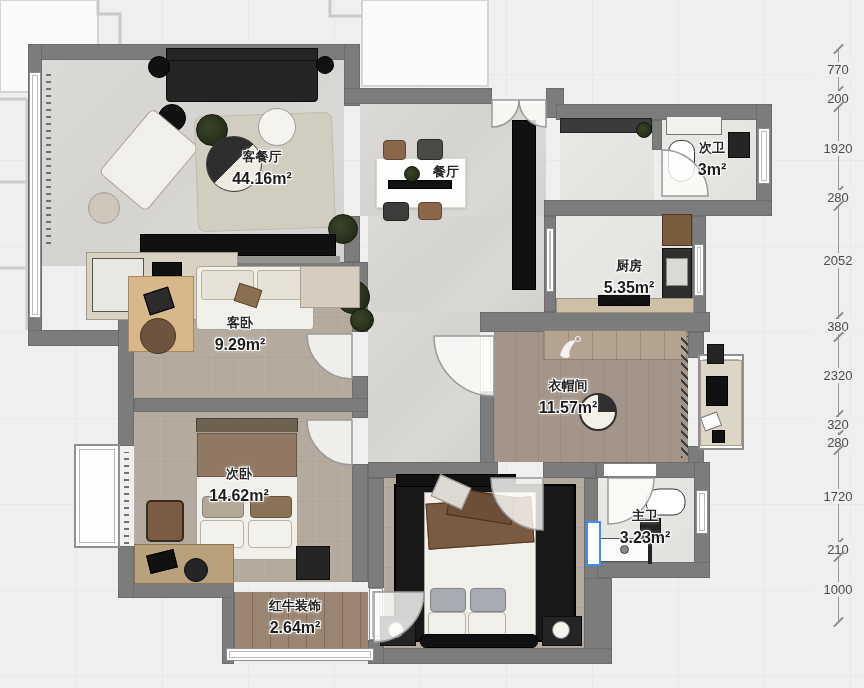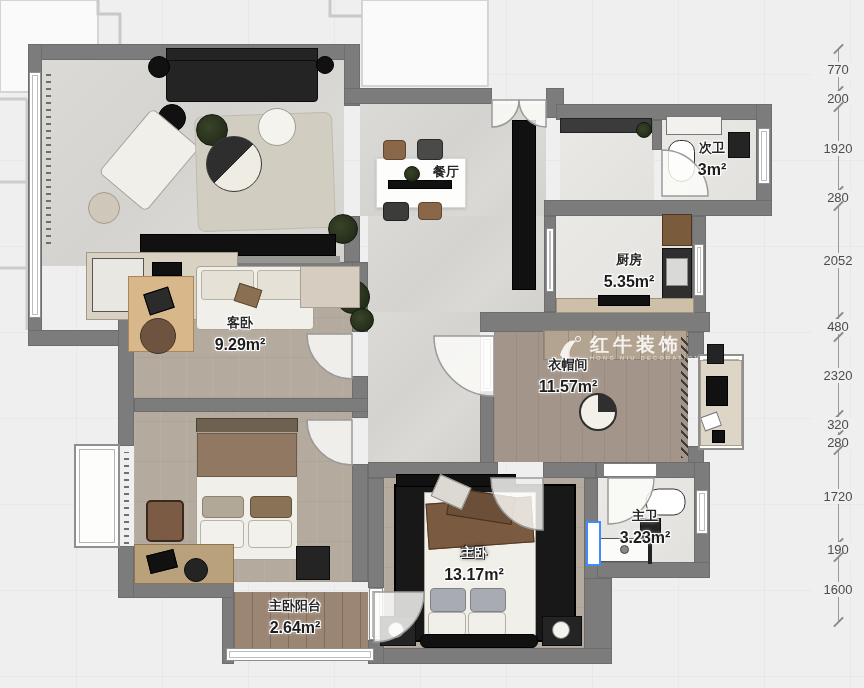--- a/index.html
+++ b/index.html
@@ -238,84 +238,84 @@
       <path d="M662,196 L662,150 A46 46 0 0 1 708,196 Z"></path>
       <path d="M494,336 L434,336 A60 60 0 0 0 494,396 Z"></path>
       <path d="M352,334 L307,334 A45 45 0 0 0 352,379 Z"></path>
       <path d="M352,420 L307,420 A45 45 0 0 0 352,465 Z"></path>
       <path d="M543,478 L491,478 A52 52 0 0 0 543,530 Z"></path>
       <path d="M608,478 L654,478 A46 46 0 0 1 608,524 Z"></path>
       <path d="M374,592 L424,592 A50 50 0 0 1 374,642 Z"></path>
     </g>
   </svg>
 
+  <div class="rlabel" style="left:262px;top:168px">
+    <span class="rname">客餐厅</span>
+    <span class="rarea">44.16m²</span>
+  </div>
   <div class="rlabel" style="left:446px;top:172px">
     <span class="rname">餐厅</span>
   </div>
   <div class="rlabel" style="left:712px;top:159px">
     <span class="rname">次卫</span>
     <span class="rarea">3m²</span>
   </div>
-  <div class="rlabel" style="left:629px;top:271px">
+  <div class="rlabel" style="left:629px;top:277px">
     <span class="rname">厨房</span>
     <span class="rarea">5.35m²</span>
   </div>
   <div class="rlabel" style="left:240px;top:334px">
     <span class="rname">客卧</span>
     <span class="rarea">9.29m²</span>
   </div>
-  <div class="rlabel" style="left:568px;top:376px">
+  <div class="rlabel" style="left:568px;top:397px">
     <span class="rname">衣帽间</span>
     <span class="rarea">11.57m²</span>
   </div>
-  <div class="rlabel" style="left:474px;top:564px">
-    <span class="rname" style="color:#f0f0f0;text-shadow:-1px -1px 0 #1a1a1a,1px 1px 0 #1a1a1a,0 0 4px #000;color:#fff">主卧</span>
-    <span class="rarea">13.17m²</span>
+  <div class="rlabel" style="left:239px;top:485px">
+    <span class="rname">次卧</span>
+    <span class="rarea">14.62m²</span>
   </div>
   <div class="rlabel" style="left:645px;top:527px">
     <span class="rname">主卫</span>
     <span class="rarea">3.23m²</span>
   </div>
   <div class="rlabel" style="left:295px;top:617px">
-    <span class="rname">主卧阳台</span>
+    <span class="rname">红牛装饰</span>
     <span class="rarea">2.64m²</span>
   </div>
 
   <div id="watermark">
     <svg width="30" height="30" viewBox="0 0 30 30">
       <path d="M4,22 C8,10 14,6 20,8 C16,12 12,18 14,24 C10,26 6,25 4,22 Z" fill="rgba(255,255,255,.85)"></path>
       <circle cx="22" cy="6" r="2.6" fill="none" stroke="rgba(255,255,255,.85)" stroke-width="1"></circle>
     </svg>
-    <div id="wm-text">
-      <span id="wm-name">红牛装饰</span>
-      <span id="wm-sub">HONG NIU DECORATION</span>
-    </div>
   </div>
 
   <div id="dim-col">
       <div class="dim-line" style="top: 49px; height: 573px;"></div>
       <div class="dim-tick" style="left: 832px; top: 48px;"></div>
       <div class="dim-label" style="top: 61.7726px;">770</div>
       <div class="dim-tick" style="left: 832px; top: 89.5452px;"></div>
       <div class="dim-label" style="top: 90.6384px;">200</div>
       <div class="dim-tick" style="left: 832px; top: 105.732px;"></div>
       <div class="dim-label" style="top: 140.816px;">1920</div>
       <div class="dim-tick" style="left: 832px; top: 189.901px;"></div>
       <div class="dim-label" style="top: 190.455px;">280</div>
       <div class="dim-tick" style="left: 832px; top: 205.008px;"></div>
       <div class="dim-label" style="top: 253.312px;">2052</div>
       <div class="dim-tick" style="left: 832px; top: 315.616px;"></div>
-      <div class="dim-label" style="top: 318.867px;">480</div>
+      <div class="dim-label" style="top: 318.867px;">380</div>
       <div class="dim-tick" style="left: 832px; top: 336.119px;"></div>
       <div class="dim-label" style="top: 368.236px;">2320</div>
       <div class="dim-tick" style="left: 832px; top: 414.353px;"></div>
       <div class="dim-label" style="top: 417.335px;">320</div>
       <div class="dim-tick" style="left: 832px; top: 434.316px;"></div>
       <div class="dim-label" style="top: 434.87px;">280</div>
       <div class="dim-tick" style="left: 832px; top: 449.424px;"></div>
       <div class="dim-label" style="top: 488.825px;">1720</div>
       <div class="dim-tick" style="left: 832px; top: 542.226px;"></div>
-      <div class="dim-label" style="top: 542.24px;">190</div>
+      <div class="dim-label" style="top: 542.24px;">210</div>
       <div class="dim-tick" style="left: 832px; top: 556.254px;"></div>
-      <div class="dim-label" style="top: 581.627px;">1600</div>
+      <div class="dim-label" style="top: 581.627px;">1000</div>
       <div class="dim-tick" style="left: 832px; top: 621px;"></div>
     </div>
 </div>
 
 </body></html>

